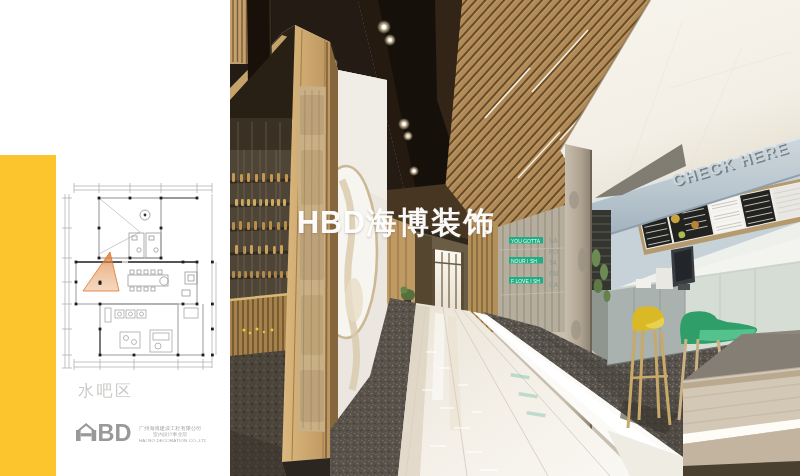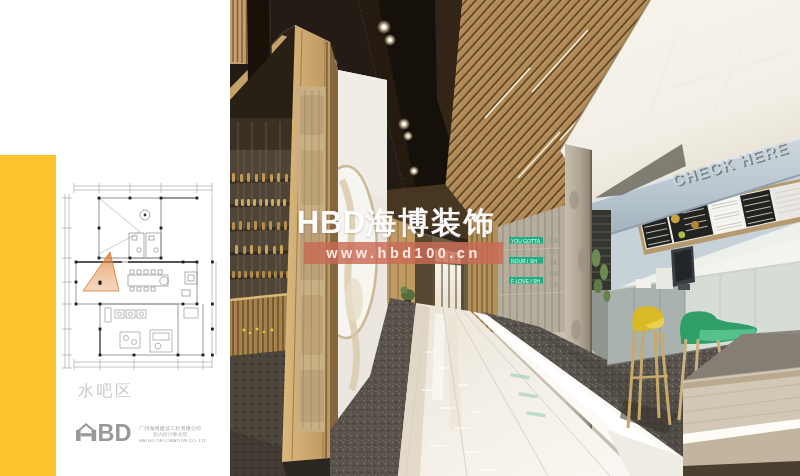--- a/index.html
+++ b/index.html
@@ -737,15 +737,14 @@
     </g>
 
     <polygon points="403,456 450,476 402,476" fill="#4a443c" opacity="0.55"></polygon>
 
     <polygon points="377,430 453,457 453,476 400,476" fill="#efece4"></polygon>
 
   </svg>
 
   <div class="abs" style="left:297px;top:203px;font-size:30.5px;font-weight:bold;color:rgba(255,255,255,0.97);letter-spacing:1px;text-shadow:0 1px 2px rgba(120,100,90,0.35);">HBD<span style="letter-spacing:2px;margin-top:8px;">海博装饰</span></div>
 
-  <div class="abs" style="left:304px;top:242px;width:199px;height:22px;background:rgba(201,106,85,0.82);color:#ffe9e2;font-size:14.5px;font-weight:bold;letter-spacing:3.5px;text-align:center;line-height:22px;">www.hbd100.cn</div>
 
 </div>
 
 </body></html>

